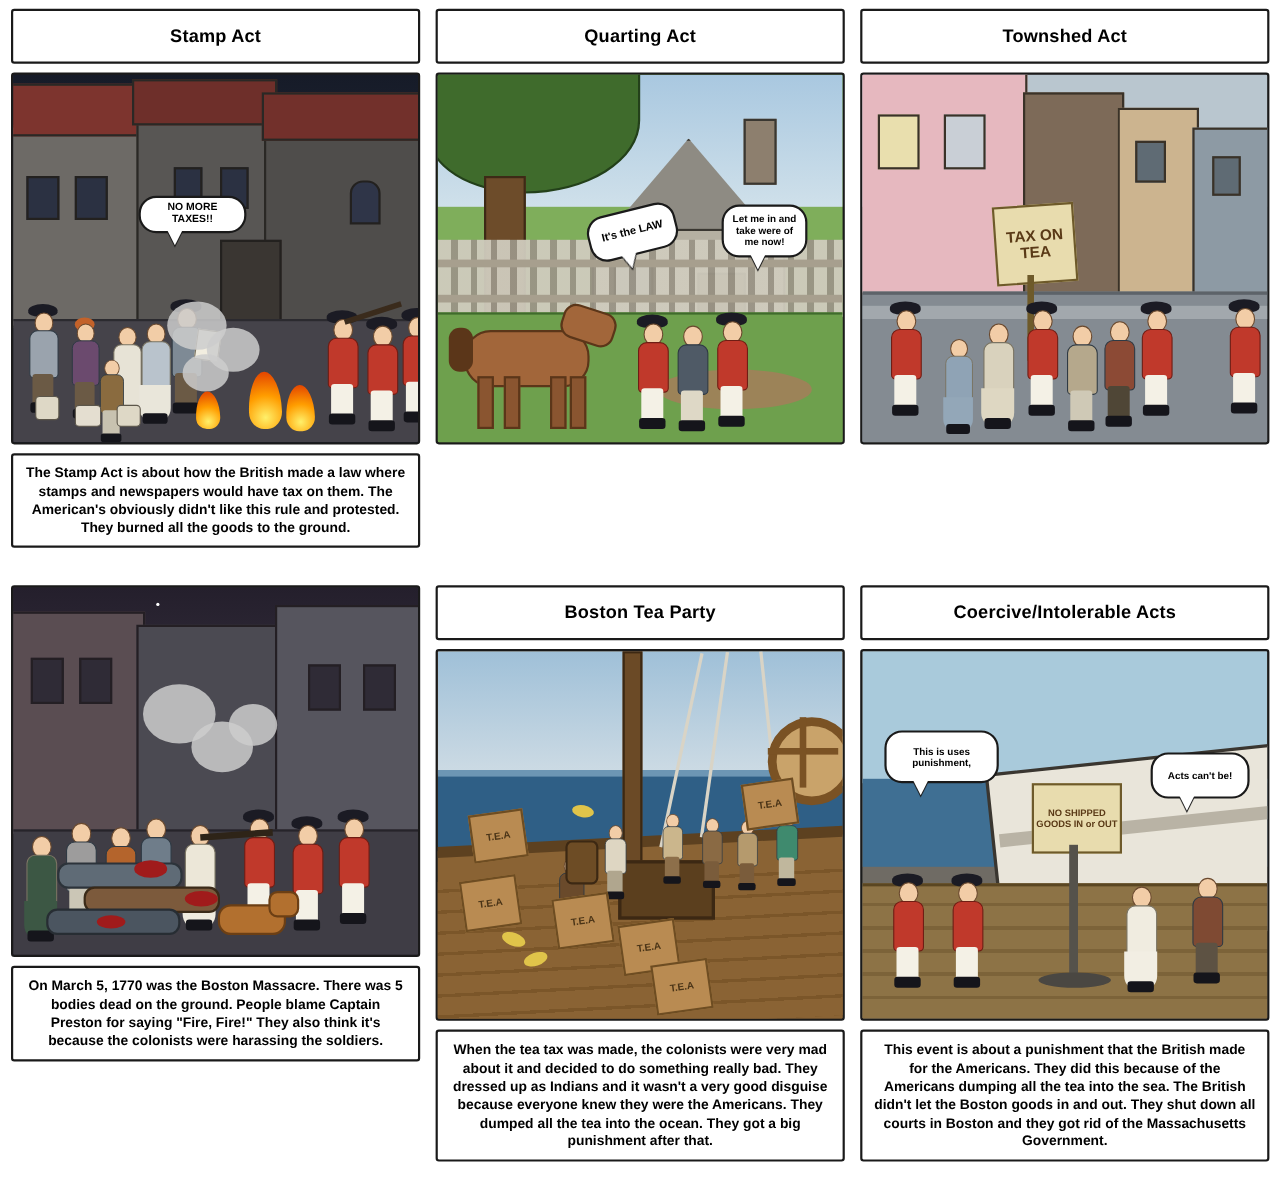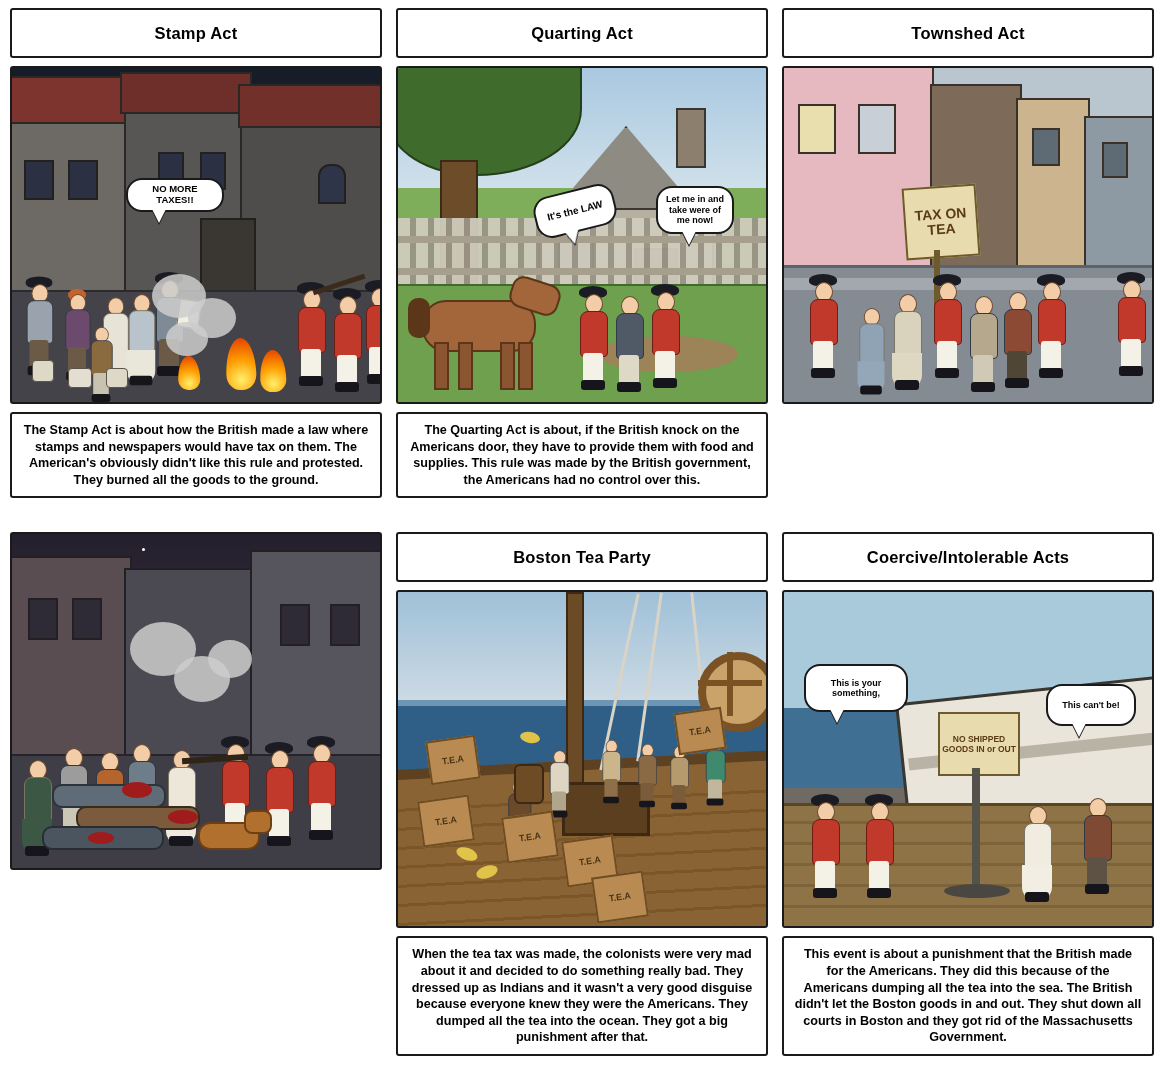--- a/index.html
+++ b/index.html
@@ -340,23 +340,20 @@
         </div>
 
         <div class="bubble" style="left:136px;top:122px;width:82px;height:42px;font-size:10px;transform:rotate(-14deg);">
           <span>It's the LAW</span>
         </div>
         <div class="bubble" style="left:258px;top:118px;width:78px;height:48px;font-size:9px;">
           <span>Let me in and take were of me now!</span>
         </div>
       </div>
 
-      <div class="desc-box">
-        <div class="desc-text">The Quarting Act is about, if the British knock on the Americans door, they have to provide them with food and supplies. This rule was made by the British government, the Americans had no control over this.</div>
-      </div>
     </div>
 
     <div class="cell">
       <div class="title-box">
         <div class="title-text">Townshed Act</div>
       </div>
 
       <div class="scene" style="background:#9aa2a8;">
         <div class="sky" style="height:120px;background:#b9c6cf;"></div>
 
@@ -517,20 +514,23 @@
         <div style="position:absolute;left:64px;top:272px;width:120px;height:20px;background:#7c5a3c;border:2px solid #3a2a18;border-radius:10px;"></div>
         <div style="position:absolute;left:30px;top:292px;width:118px;height:20px;background:#4b5560;border:2px solid #272d33;border-radius:10px;"></div>
         <div style="position:absolute;left:110px;top:248px;width:30px;height:16px;background:#a01b1b;border-radius:50%;"></div>
         <div style="position:absolute;left:156px;top:276px;width:30px;height:14px;background:#a01b1b;border-radius:50%;"></div>
         <div style="position:absolute;left:76px;top:298px;width:26px;height:12px;background:#a01b1b;border-radius:50%;"></div>
 
         <div style="position:absolute;left:186px;top:288px;width:58px;height:24px;background:#b2702f;border:2px solid #6c3f14;border-radius:12px;"></div>
         <div style="position:absolute;left:232px;top:276px;width:24px;height:20px;background:#b2702f;border:2px solid #6c3f14;border-radius:8px;"></div>
       </div>
 
+      <div class="desc-box">
+        <div class="desc-text">On March 5, 1770 was the Boston Massacre. There was 5 bodies dead on the ground. People blame Captain Preston for saying "Fire, Fire!" They also think it's because the colonists were harassing the soldiers.</div>
+      </div>
     </div>
 
     <div class="cell">
       <div class="title-box">
         <div class="title-text">Boston Tea Party</div>
       </div>
 
       <div class="scene" style="background:#6c5334;">
         <div class="sky" style="height:112px;background:linear-gradient(#9fc0d8,#cddbe4);"></div>
         <div style="position:absolute;left:0;top:108px;width:372px;height:96px;background:#2f5f86;"></div>
@@ -664,24 +664,24 @@
         </div>
 
         <div class="person colonist" style="left:296px;top:192px;">
           <div class="head"></div>
           <div class="body" style="background:#7f4a33;"></div>
           <div class="legs" style="background:#5d5243;"></div>
           <div class="boots"></div>
         </div>
 
         <div class="bubble" style="left:20px;top:72px;width:104px;height:48px;font-size:9px;">
-          <span>This is your something,</span>
+          <span>This is uses punishment,</span>
         </div>
         <div class="bubble" style="left:262px;top:92px;width:90px;height:42px;font-size:9px;">
-          <span>This can't be!</span>
+          <span>Acts can't be!</span>
         </div>
       </div>
 
       <div class="desc-box">
         <div class="desc-text">This event is about a punishment that the British made for the Americans. They did this because of the Americans dumping all the tea into the sea. The British didn't let the Boston goods in and out. They shut down all courts in Boston and they got rid of the Massachusetts Government.</div>
       </div>
     </div>
   </div>
 </div>
 

